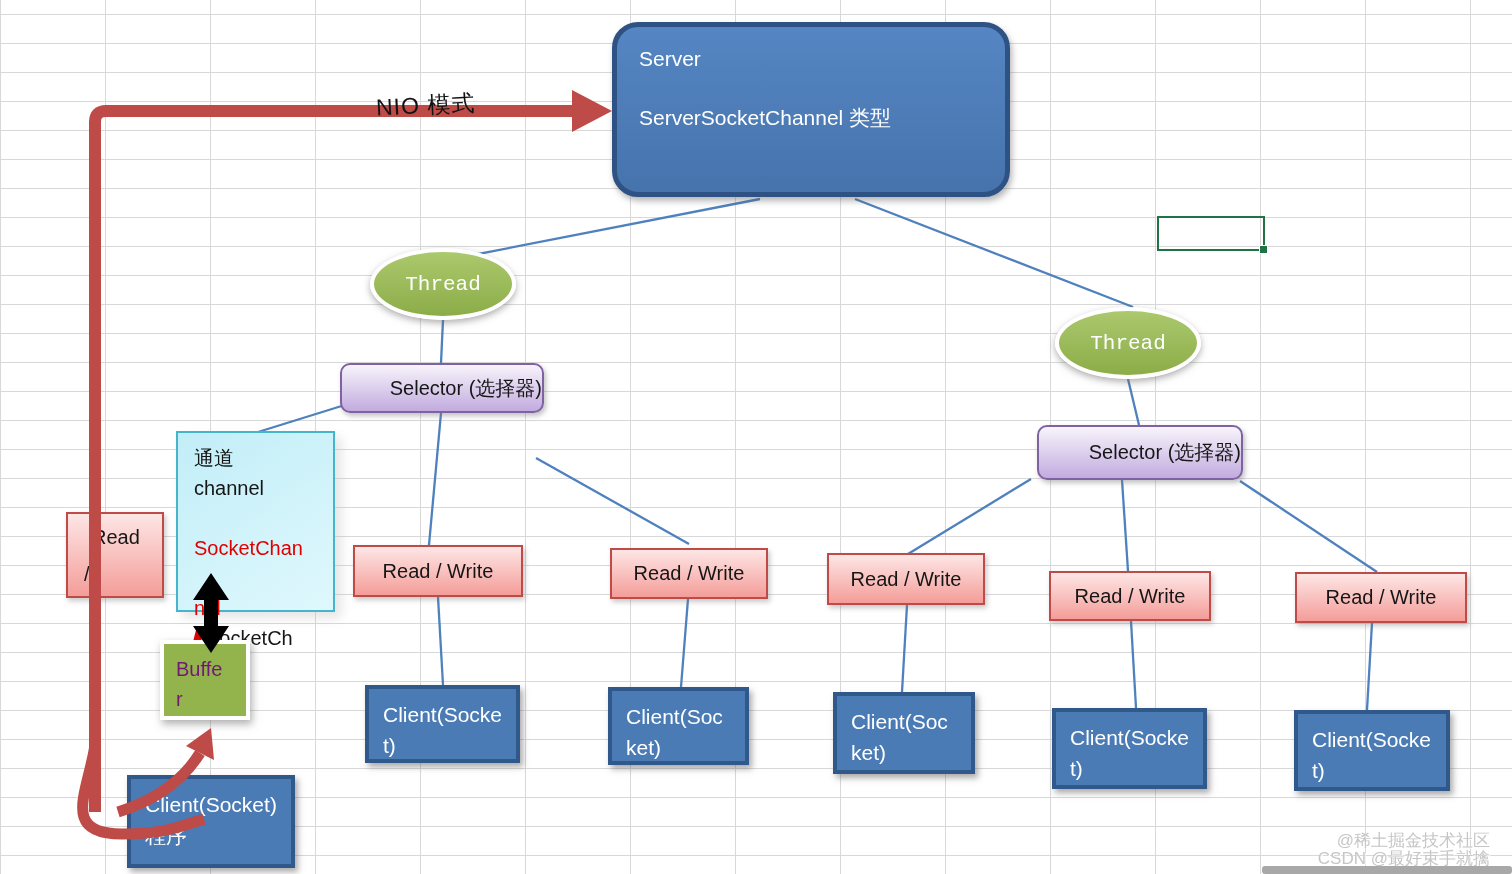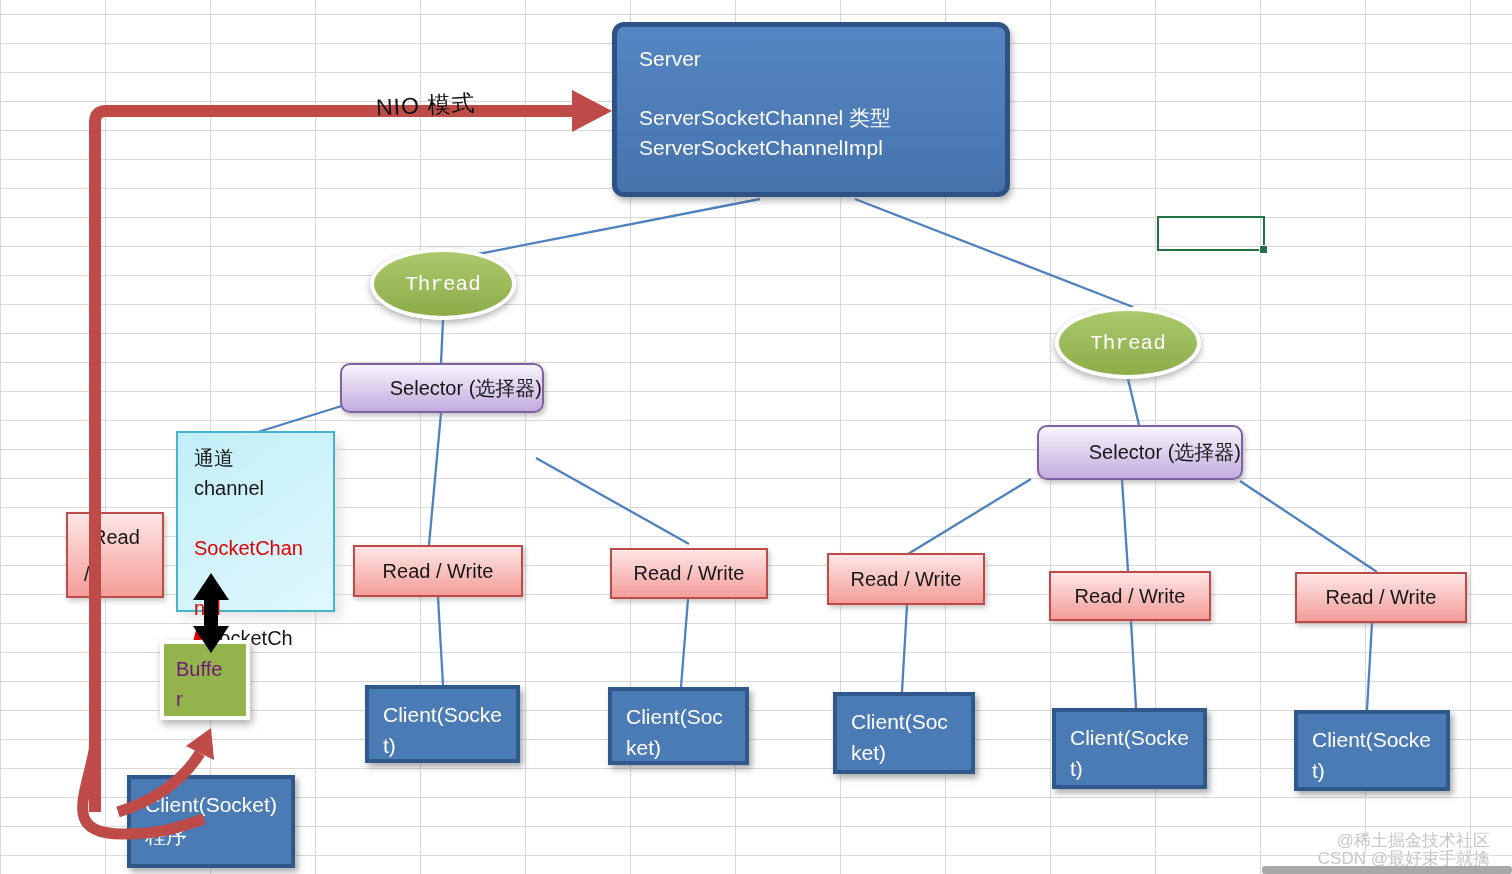--- a/index.html
+++ b/index.html
@@ -4,21 +4,21 @@
 <style>
   html,body{margin:0;padding:0;background:#fff;font-family:"Liberation Sans",sans-serif;}
   #stage{position:relative;width:1512px;height:874px;overflow:hidden;background:#fff;
     background-image:
       linear-gradient(to right,#d8d8d8 1px,transparent 1px),
       linear-gradient(to bottom,#d8d8d8 1px,transparent 1px);
     background-size:105px 29px,105px 29px;
     background-position:0 0,0 14px;}
   svg.overlay{position:absolute;left:0;top:0;width:1512px;height:874px;pointer-events:none;}
   .node{position:absolute;box-sizing:border-box;}
-  .server{background:linear-gradient(#5586C3,#4673AC);border:5px solid #2E5283;border-radius:12px;
+  .server{background:linear-gradient(#5586C3,#4673AC);border:5px solid #2E5283;border-radius:26px;
     color:#fff;font-size:21px;padding:20px 22px;box-shadow:2px 4px 6px rgba(90,90,90,.45);}
   .server .t2{margin-top:32px;line-height:30px;}
   .ellipse{background:linear-gradient(#ABC96D,#8CAC48);border:4px solid #fff;border-radius:50%;
     color:#fff;font-size:21px;display:flex;align-items:center;justify-content:center;
     box-shadow:0 3px 7px rgba(110,110,110,.55);font-family:Liberation Mono, monospace;}
   .purple{background:linear-gradient(#F7F4FB,#C2ABDF);border:2px solid #7E62A1;border-radius:10px;
     color:#161616;font-size:20px;display:flex;align-items:center;justify-content:flex-end;
     box-shadow:2px 3px 5px rgba(120,120,120,.45);}
   .pink{background:linear-gradient(#FDE6E5,#F49D99);border:2px solid #BE4B48;color:#161616;
     font-size:20px;display:flex;align-items:center;justify-content:center;
@@ -68,21 +68,20 @@
       <line x1="907" y1="605" x2="902" y2="692"></line>
       <line x1="1131" y1="621" x2="1136" y2="708"></line>
       <line x1="1372" y1="623" x2="1367" y2="710"></line>
     </g>
   </svg>
 
   <div class="node server" style="left:612px;top:22px;width:398px;height:175px;">
     <div>Server</div>
     <div class="t2">
       <div>ServerSocketChannel 类型</div>
-      <div>ServerSocketChannelImpl</div>
     </div>
   </div>
 
   <div class="node ellipse" style="left:370px;top:248px;width:146px;height:72px;">
     <span>Thread</span>
   </div>
   <div class="node ellipse" style="left:1055px;top:307px;width:146px;height:72px;">
     <span>Thread</span>
   </div>
 

